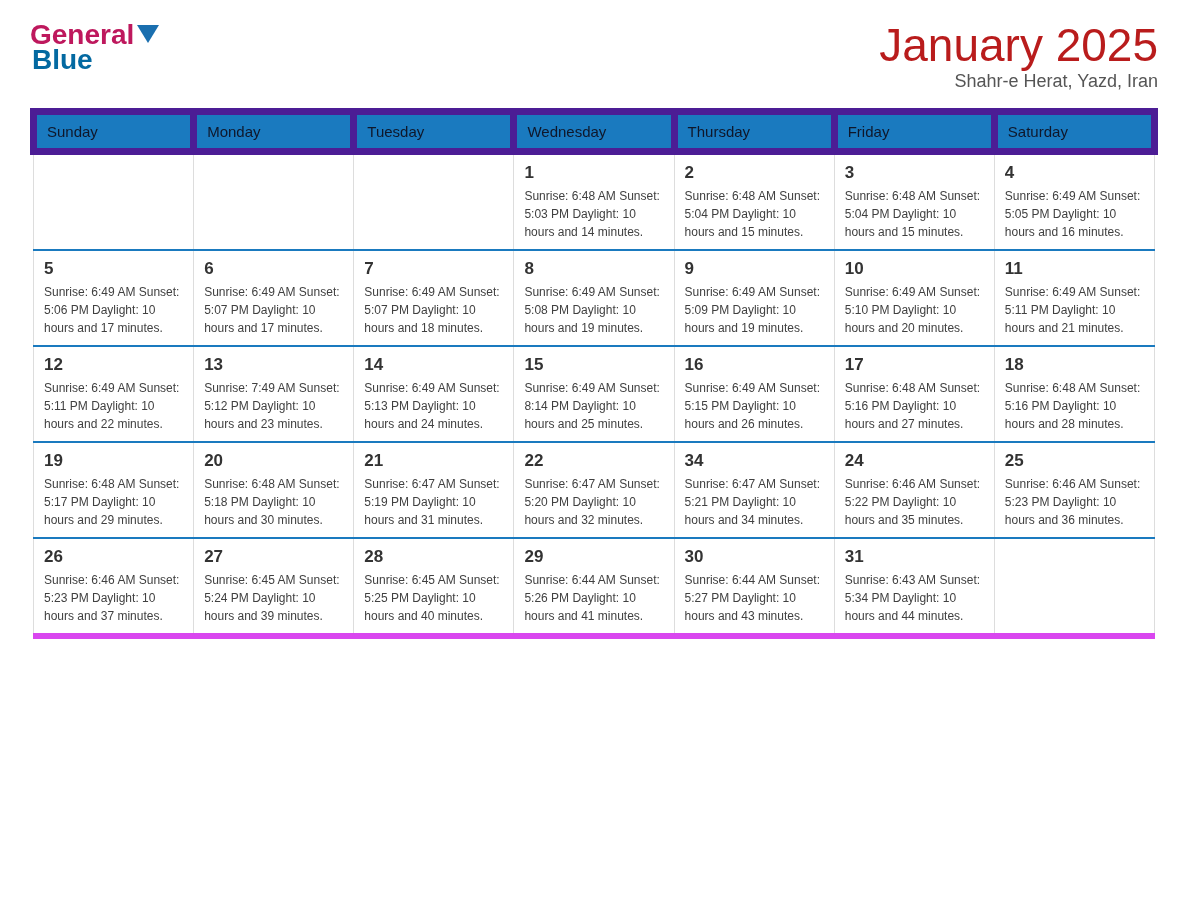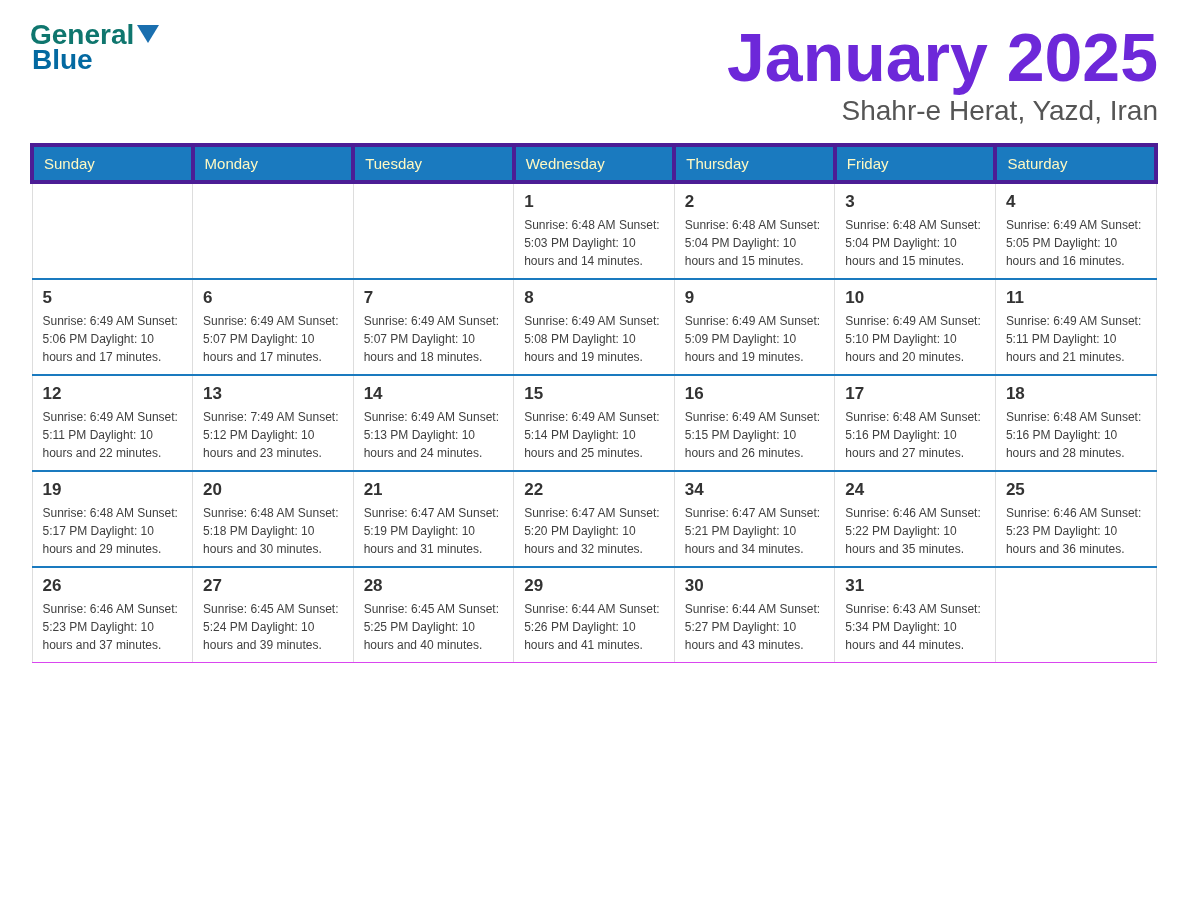--- a/index.html
+++ b/index.html
@@ -17,48 +17,48 @@
       margin-bottom: 16px;
     }
     .logo {
       display: flex;
       align-items: flex-end;
       font-size: 28px;
       font-weight: bold;
       color: #333;
       line-height: 1;
     }
-    .logo-general { color: #0f766e; }
+    .logo-general { color: #be185d; }
     .logo-blue { color: #0369a1; }
     .title-block {
       text-align: right;
     }
     .title-block h1 {
-      font-size: 68px;
-      font-weight: bold;
-      color: #6d28d9;
+      font-size: 46px;
+      font-weight: normal;
+      color: #b91c1c;
       line-height: 1.1;
     }
     .title-block h2 {
-      font-size: 28px;
+      font-size: 18px;
       font-weight: normal;
       color: #555;
     }
     .calendar {
       width: 100%;
       border-collapse: collapse;
     }
     .calendar thead tr th {
       background-color: #1a7abf;
-      color: #fef9c3;
+      color: #0f172a;
       font-size: 15px;
       font-weight: normal;
       padding: 8px 10px;
       text-align: left;
-      border: 4px solid #4c1d95;
+      border: 7px solid #4c1d95;
     }
     .calendar tbody tr td {
       vertical-align: top;
       padding: 8px 10px;
       border: 1px solid #ccc;
       width: 14.28%;
       min-height: 90px;
     }
     .calendar tbody tr td .day-number {
       font-size: 17px;
@@ -78,21 +78,21 @@
     .calendar tbody tr {
       border-top: 2px solid #1a7abf;
     }
     .calendar tbody tr td {
       border-left: 1px solid #ddd;
       border-right: 1px solid #ddd;
       border-top: none;
       border-bottom: none;
     }
     .calendar tbody tr:last-child td {
-      border-bottom: 1px solid #d946ef;
+      border-bottom: 6px solid #d946ef;
     }
   </style>
 </head>
 <body>
 
 <div class="header">
   <div class="logo">
     <div style="display:flex; flex-direction:column; align-items:flex-start;">
       <div style="display:flex; align-items:center;">
         <span class="logo-general">General</span>
@@ -228,21 +228,21 @@
         <td>
           <span class="day-number">14</span>
           <div class="day-info">Sunrise: 6:49 AM
 Sunset: 5:13 PM
 Daylight: 10 hours
 and 24 minutes.</div>
         </td>
         <td>
           <span class="day-number">15</span>
           <div class="day-info">Sunrise: 6:49 AM
-Sunset: 5:14 PM
+Sunset: 8:14 PM
 Daylight: 10 hours
 and 25 minutes.</div>
         </td>
         <td>
           <span class="day-number">16</span>
           <div class="day-info">Sunrise: 6:49 AM
 Sunset: 5:15 PM
 Daylight: 10 hours
 and 26 minutes.</div>
         </td>

